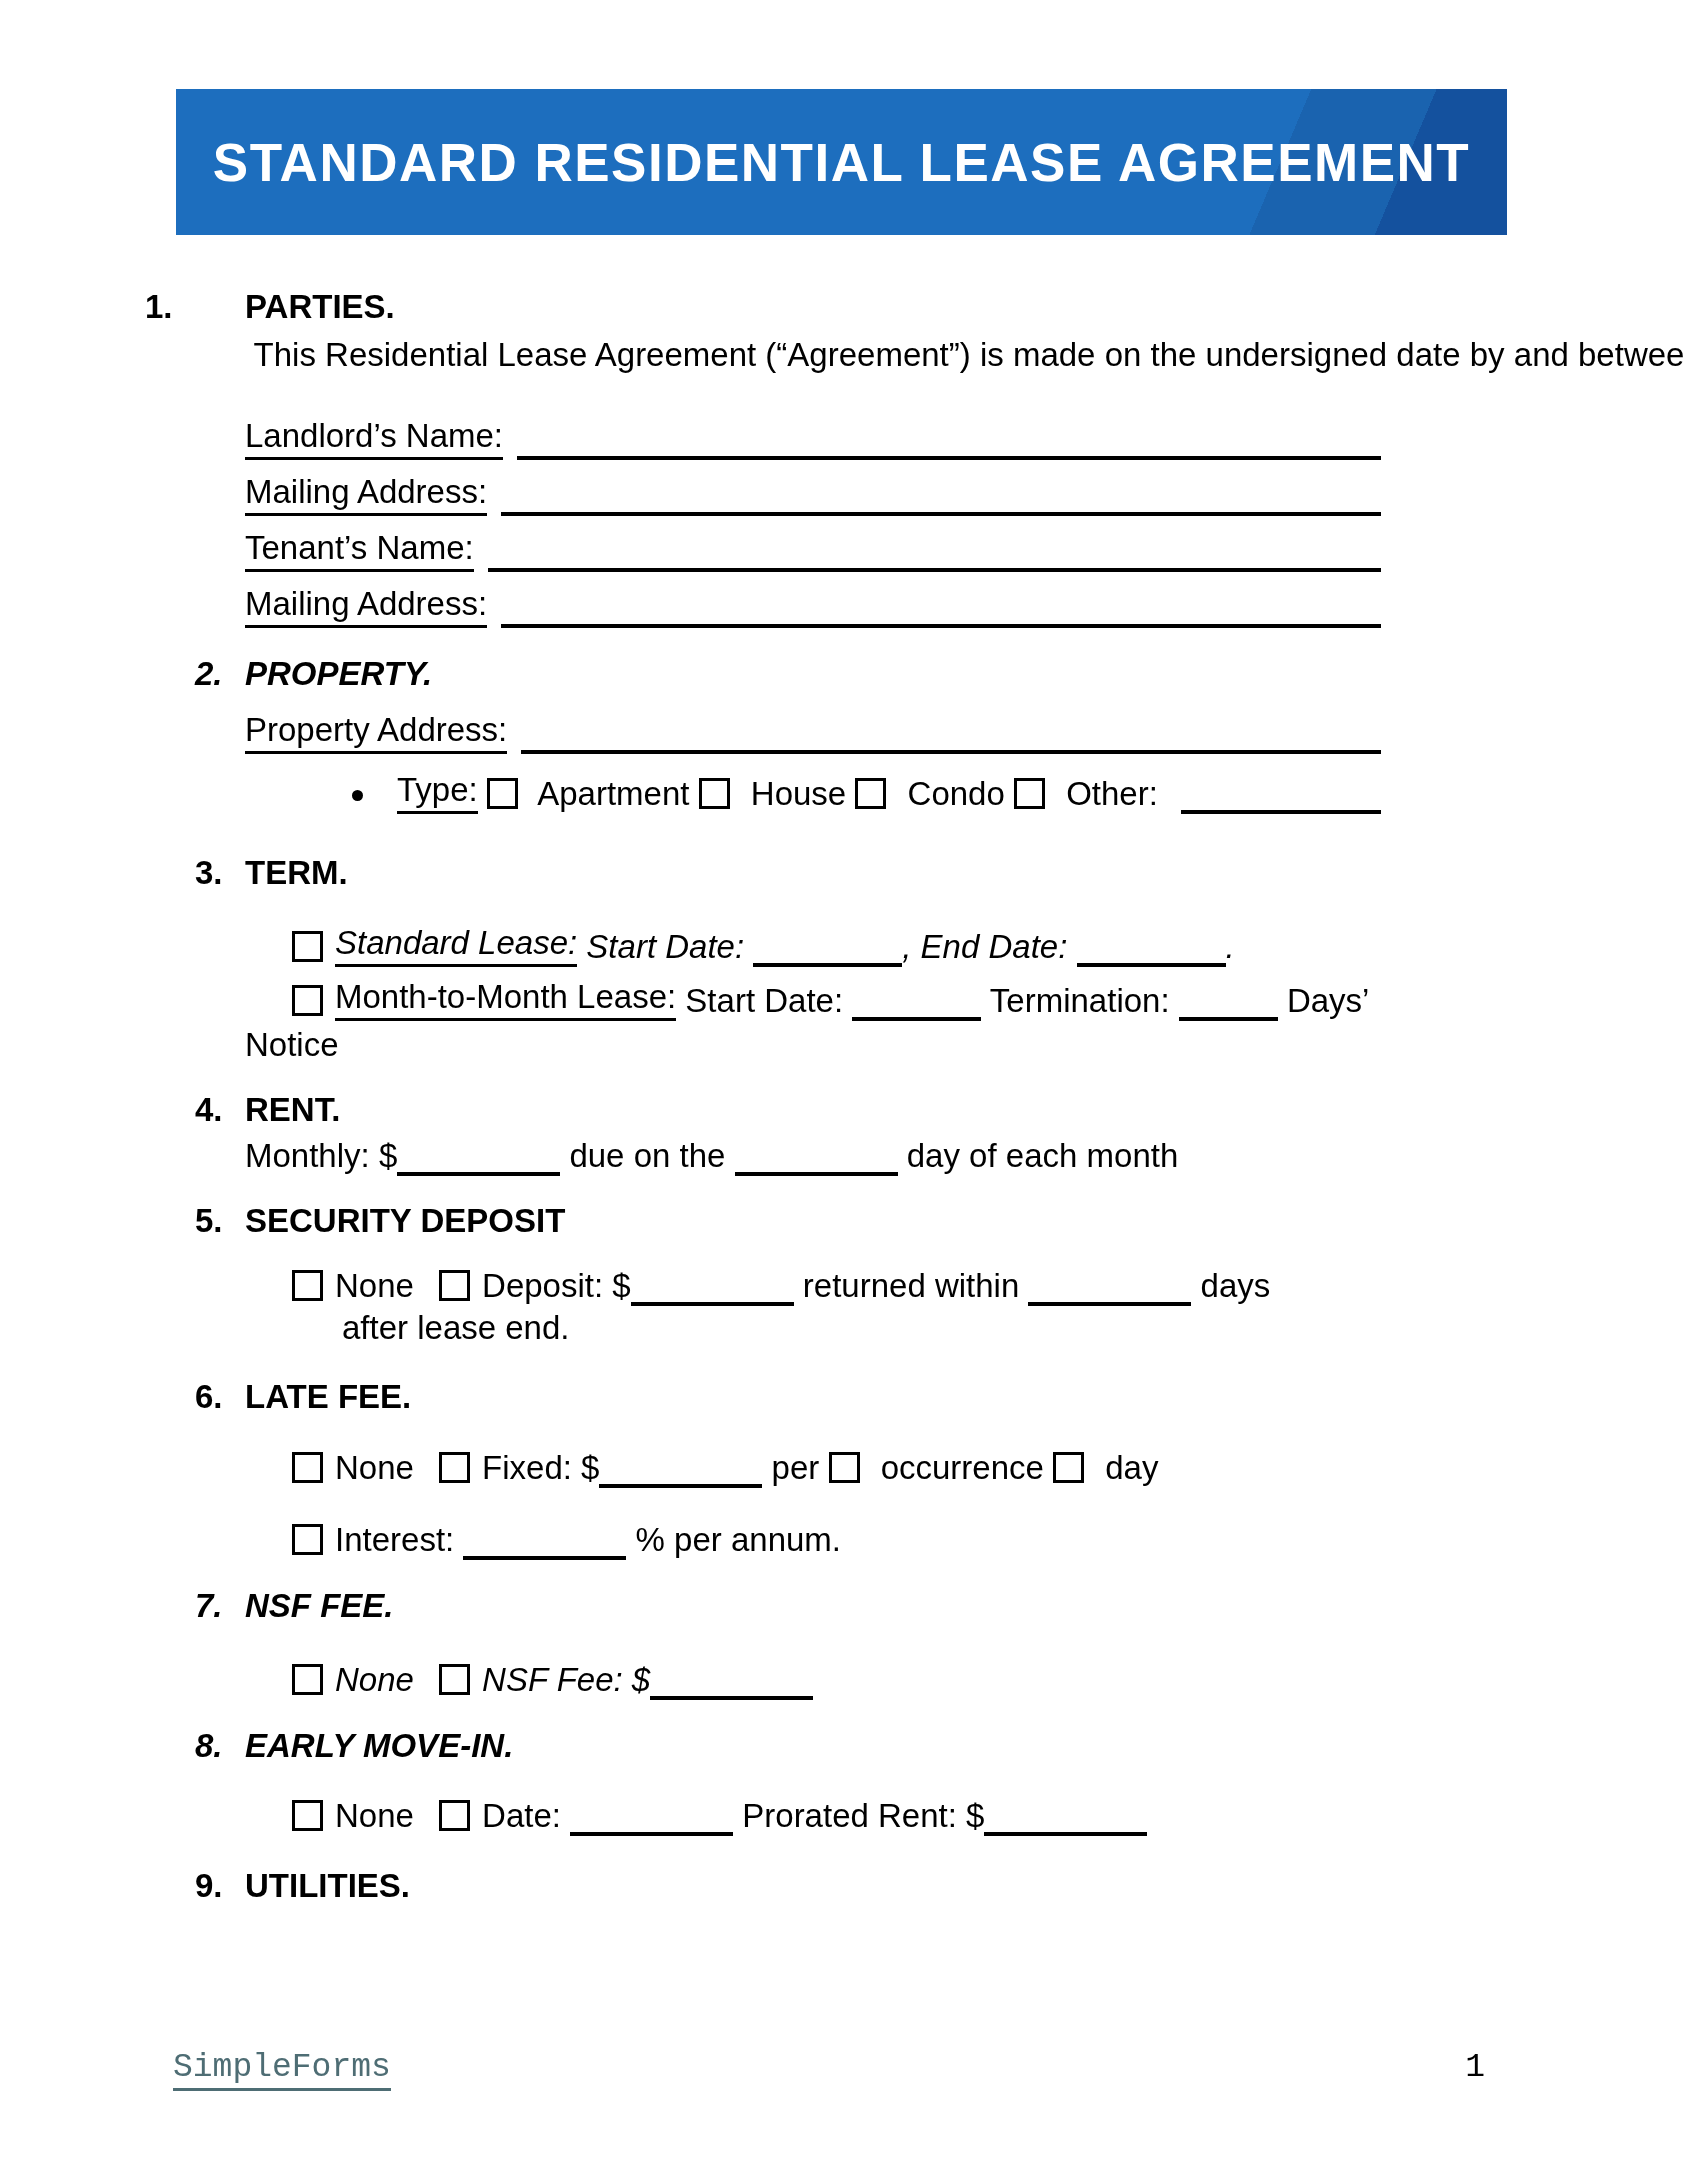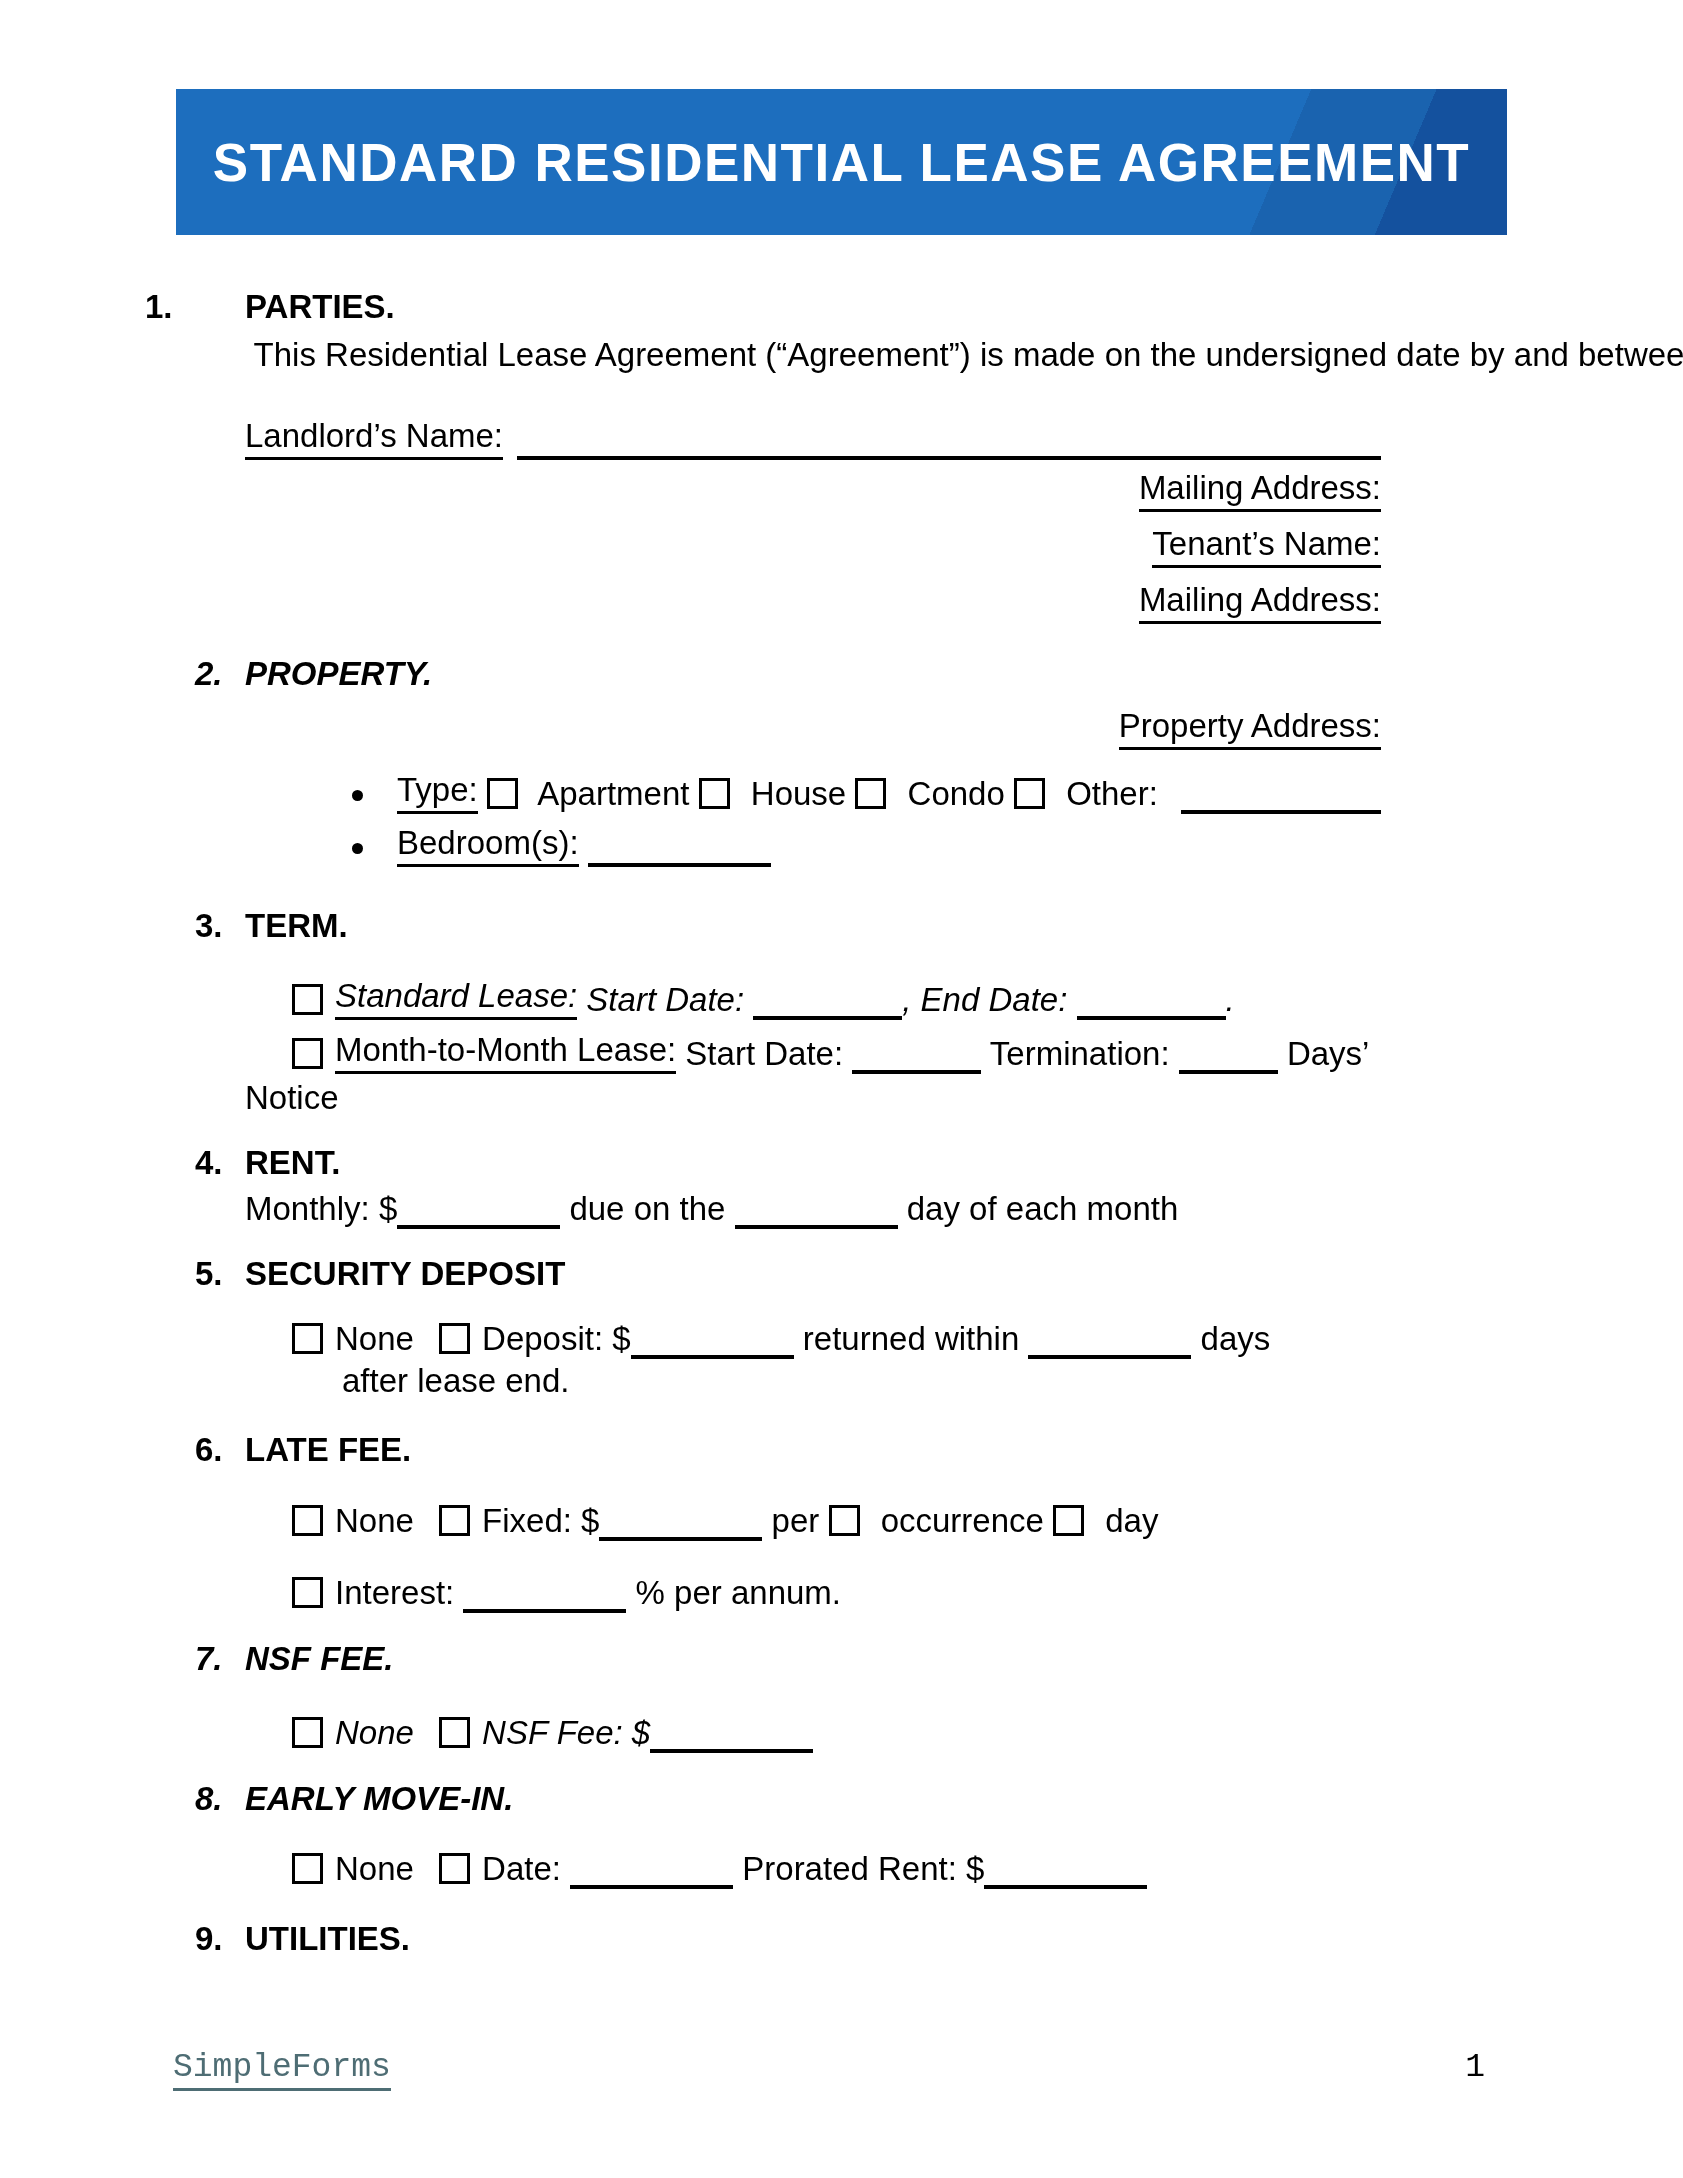--- a/index.html
+++ b/index.html
@@ -48,21 +48,21 @@
   
   .footer{
     position:absolute;left:0;bottom:0;width:1683px;height:139px;
     box-sizing:border-box;padding:10px 198px 0 173px;
     display:flex;justify-content:space-between;align-items:flex-start;
     font-size:33px;
     font-family:Liberation Mono, monospace;
   }
   .brand-link{color:#4e6d74;border-bottom:3px solid #4e6d74;padding-bottom:2px;}
   
-  .mt4{margin-top:4px;}.mt5{margin-top:5px;}.mt8{margin-top:8px;flex-direction:column;}
+  .mt4{margin-top:4px;}.mt5{margin-top:5px;}.mt8{margin-top:8px;}
   .mt12{margin-top:12px;}.mt15{margin-top:6px;}.mt17{margin-top:17px;}
   .mt18{margin-top:18px;}.mt19{margin-top:19px;}.mt21{margin-top:21px;}
   .mt22{margin-top:22px;font-style:italic;}.mt23{margin-top:23px;}.mt24{margin-top:24px;}
   .mt26{margin-top:26px;}.mt35{margin-top:35px;}
   .mt2{margin-top:2px;}
 </style>
 </head>
 <body>
 
 <div class="banner">
@@ -105,26 +105,20 @@
     <span class="gap"> Apartment </span>
     <span class="cb"></span>
     <span class="gap"> House </span>
     <span class="cb"></span>
     <span class="gap"> Condo </span>
     <span class="cb"></span>
     <span class="gap"> Other: </span>
     <span class="blank"></span>
   </div>
 
-  <div class="brow mt5">
-    <span class="dot"></span>
-    <span class="ulabel">Bedroom(s):</span>
-    <span class="gap">&nbsp;</span>
-    <span class="blank fixed" style="width:183px"></span>
-  </div>
 
 
   <div class="heading-row mt35"><span class="num">3.</span><span class="b">TERM.</span></div>
 
   <div class="crow mt22">
     <span class="cb"></span>
     <span class="ulabel">Standard Lease:</span>
     <span class="gap"> Start Date: </span>
     <span class="blank fixed" style="width:149px"></span>
     <span class="gap">, End Date: </span>

